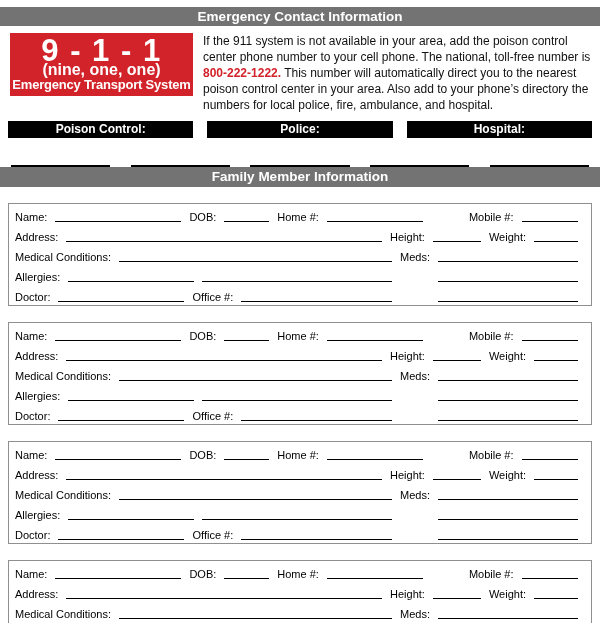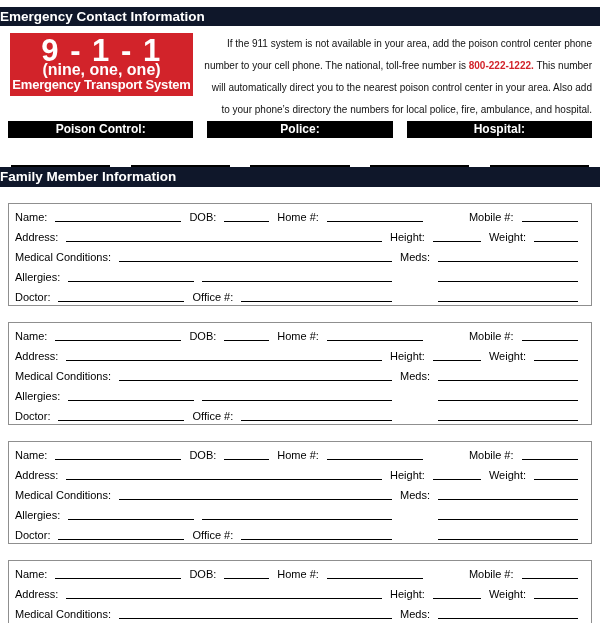--- a/index.html
+++ b/index.html
@@ -4,38 +4,38 @@
 <style>
   * { box-sizing: border-box; }
   html, body { margin: 0; padding: 0; }
   body {
     width: 600px; height: 623px; overflow: hidden;
     background: #ffffff;
     font-family: "Liberation Sans", sans-serif;
     color: #000;
   }
   .bar {
-    background: #0f172a; color: #fff; font-weight: bold; 
+    background: #737373; color: #fff; font-weight: bold; text-align: center;
   }
   .bar.top { margin-top: 7px; height: 19px; line-height: 19px; font-size: 13.5px; }
   .bar.family { margin-top: 0; height: 20px; line-height: 20px; font-size: 13.5px; }
 
   .emergency { display: flex; gap: 10px; padding: 7px 8px 0 10px; }
   .red-box {
     background: #d2232a; width: 183px; min-width: 183px; height: 63px;
     display: flex; flex-direction: column; justify-content: center; align-items: center;
     color: #fff; font-weight: bold; text-align: center;
   }
   .red-num { font-size: 31px; line-height: 25px; letter-spacing: 1.5px; }
   .red-sub { font-size: 16px; line-height: 14px; }
   .red-cap { font-size: 13px; line-height: 15px; letter-spacing: -0.2px; }
-  .para { flex: 1; font-size: 10px; line-height: 22px; color: #111; text-align: right; }
+  .para { flex: 1; font-size: 12px; line-height: 16px; color: #111; }
   .para .phone { color: #d2232a; font-weight: bold; }
 
-  .contact-labels { display: flex; gap: 14px; margin: 0 8px 0; }
+  .contact-labels { display: flex; gap: 14px; margin: 8px 8px 0; }
   .contact-labels .cell {
     flex: 1; background: #000; color: #fff; font-weight: bold;
     font-size: 12px; height: 17px; line-height: 17px; text-align: center;
     white-space: nowrap;
   }
   .contact-lines { display: flex; gap: 14px; margin: 27px 8px 0; }
   .contact-lines .cell { flex: 1; display: flex; justify-content: center; }
   .contact-lines .c-line { width: 94%; height: 1px; border-bottom: 2px solid #000; }
 
   .member-box {

